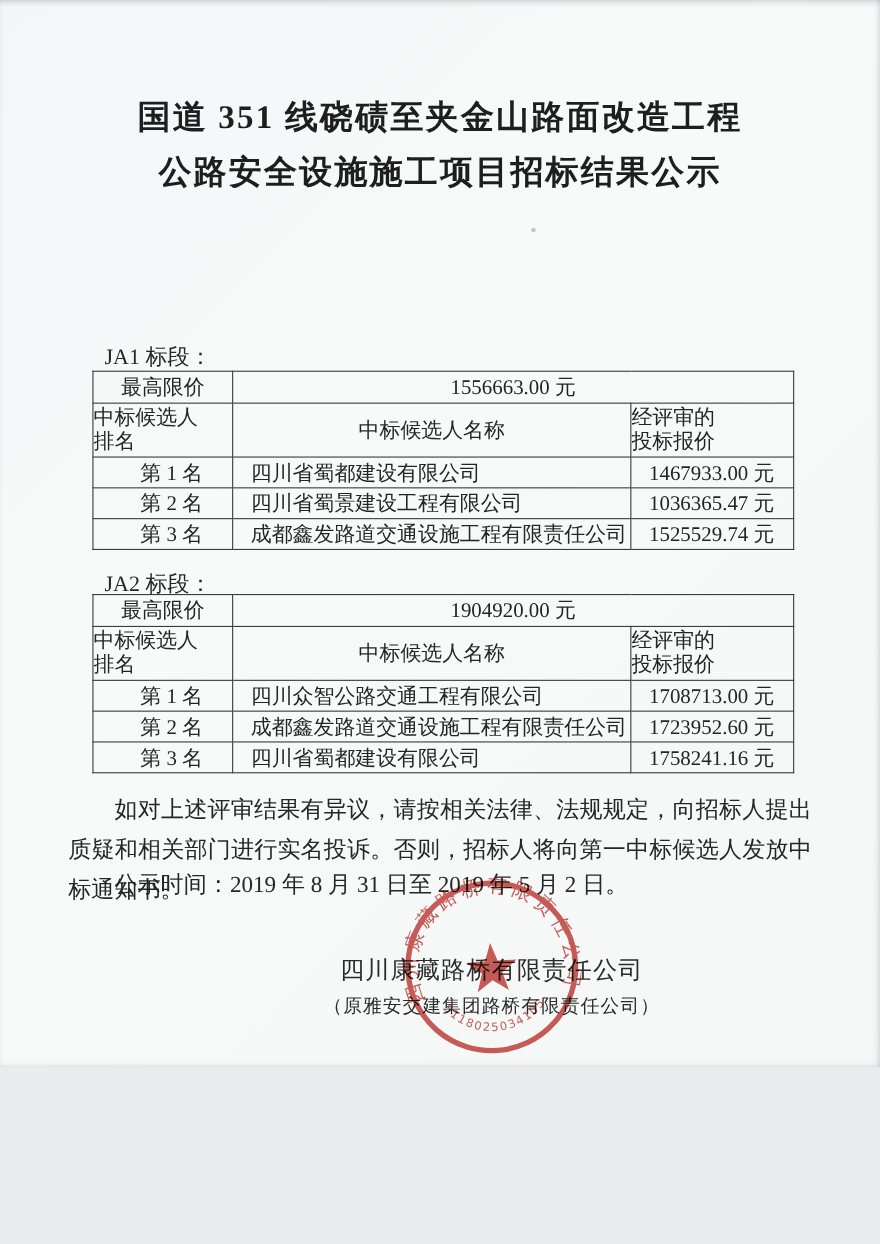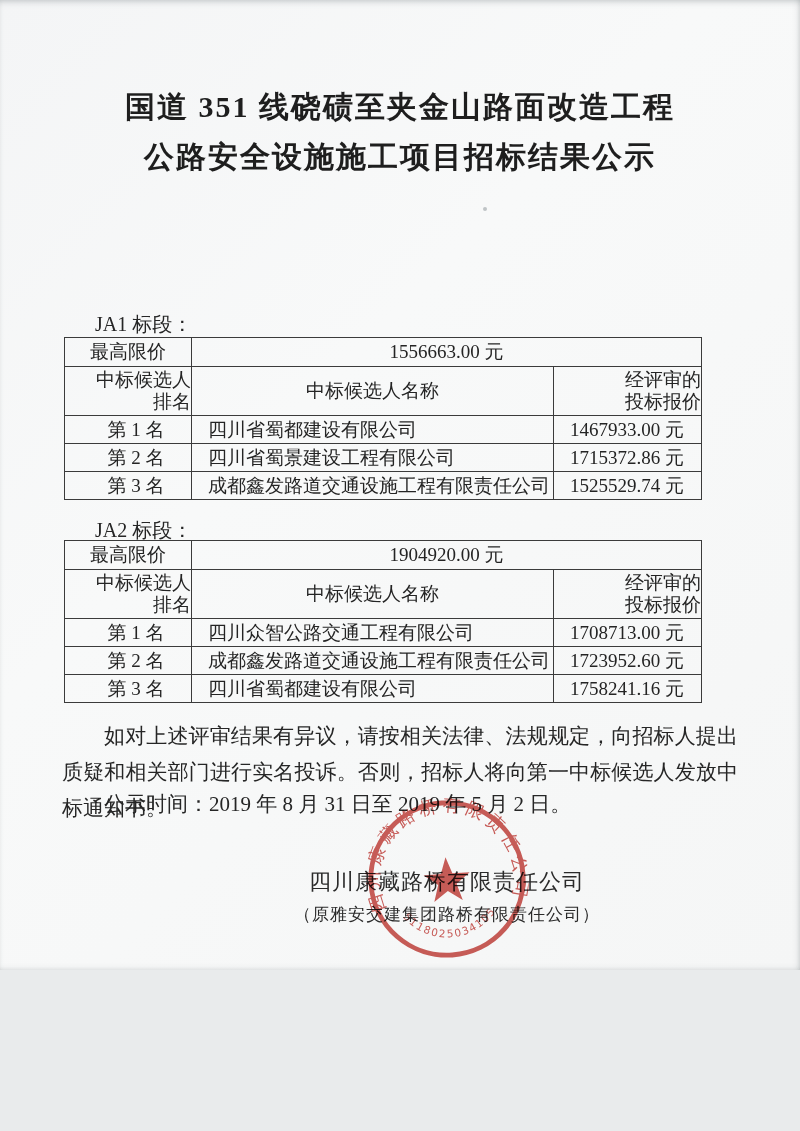--- a/index.html
+++ b/index.html
@@ -45,21 +45,21 @@
     position: absolute;
     left: 95px;
     font-size: 20px;
     color: #262626;
   }
   .label-ja1 { top: 311px; }
   .label-ja2 { top: 517px; }
 
   table.bid-table {
     position: absolute;
-    left: 64px;
+    left: 84px;
     border-collapse: collapse;
     table-layout: fixed;
     width: 637px;
   }
   .table-ja1 { top: 337px; }
   .table-ja2 { top: 540px; }
   table.bid-table td {
     border: 1.6px solid #3b3b3b;
     font-size: 19px;
     color: #242424;
@@ -69,21 +69,21 @@
   }
   .col-rank  { width: 127px; }
   .col-name  { width: 362px; }
   .col-price { width: 148px; }
   tr.r-max td  { height: 28px; }
   tr.r-head td { height: 48px; }
   tr.r-data td { height: 27px; padding-left: 16px; }
   td.cell-center { text-align: center; }
   td.cell-name { text-align: left; padding-left: 10px; }
   td.cell-price { text-align: left; padding-left: 12px; }
-  .two-line { line-height: 22px; text-align: right; }
+  .two-line { line-height: 22px; text-align: left; }
 
   .signature-block {
     position: absolute;
     left: 140px;
     top: 867px;
     width: 614px;
     text-align: center;
     color: #2a2a2a;
   }
   .sig-company { font-size: 22px; line-height: 30px; letter-spacing: 1px; }
@@ -153,21 +153,21 @@
       </td>
     </tr>
     <tr class="r-data">
       <td class="cell-center">第 1 名</td>
       <td class="cell-name">四川省蜀都建设有限公司</td>
       <td class="cell-price">1467933.00 元</td>
     </tr>
     <tr class="r-data">
       <td class="cell-center">第 2 名</td>
       <td class="cell-name">四川省蜀景建设工程有限公司</td>
-      <td class="cell-price">1715372.86 元</td>
+      <td class="cell-price">1036365.47 元</td>
     </tr>
     <tr class="r-data">
       <td class="cell-center">第 3 名</td>
       <td class="cell-name">成都鑫发路道交通设施工程有限责任公司</td>
       <td class="cell-price">1525529.74 元</td>
     </tr>
   </tbody>
     </table>
 
   <div class="section-label label-ja2">JA2 标段：</div>

